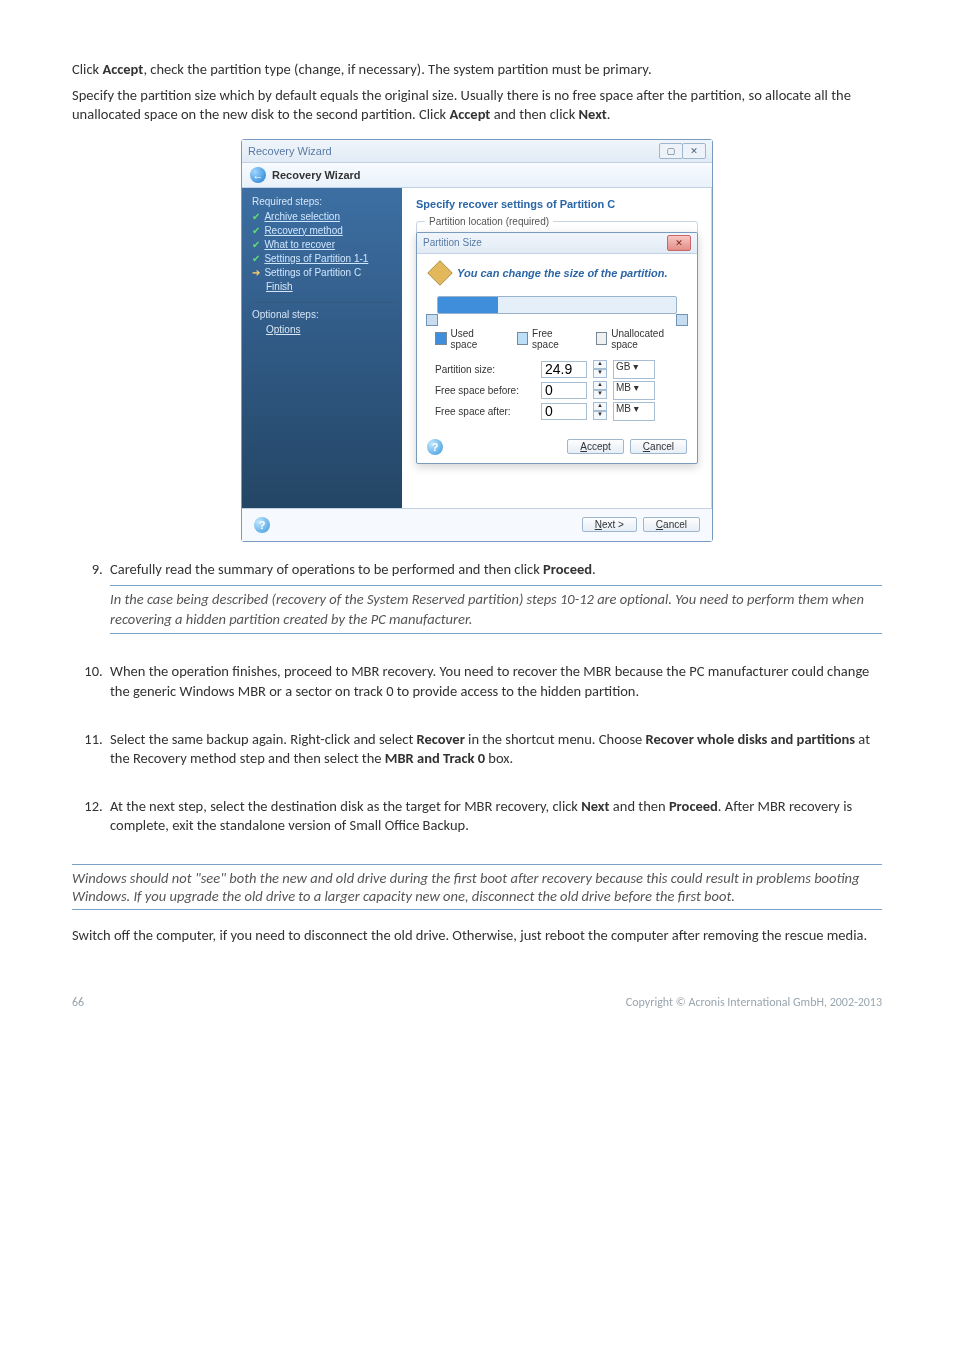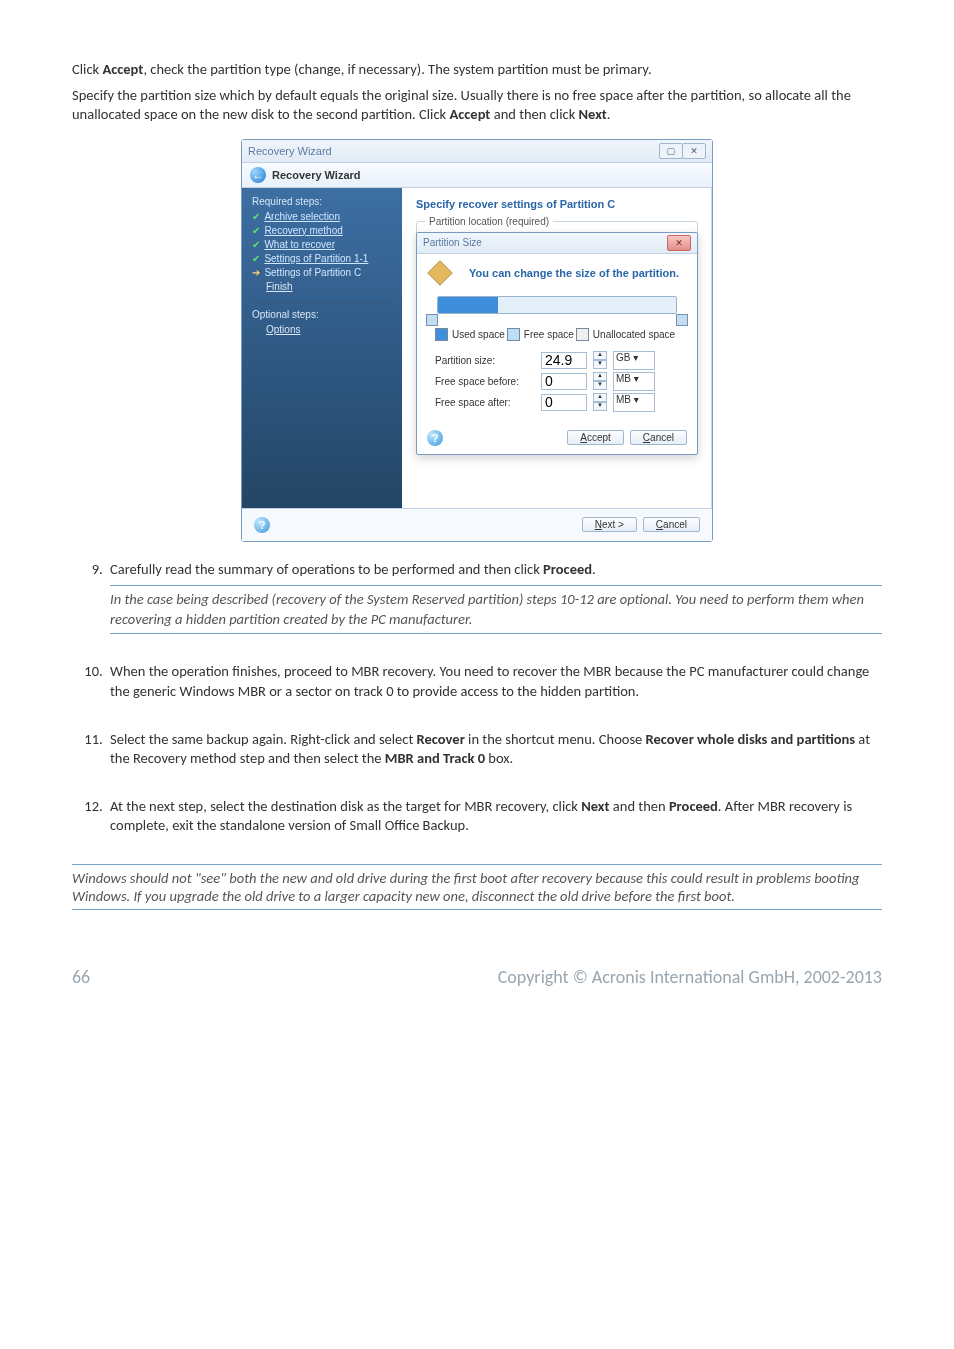--- a/index.html
+++ b/index.html
@@ -109,21 +109,21 @@
     border-bottom:1px solid #c1d1e3;
     color:#5a7aa5; font-size:10px;
   }
   .modal-close {
     width:22px;height:14px;border:1px solid #c66; border-radius:2px;
     background: linear-gradient(#f7c7c4,#e38e88);
     color:#7a1f16; font-size:9px;
     display:flex;align-items:center;justify-content:center;
   }
   .modal-body { padding: 10px 14px 10px 14px; }
-  .modal-msg { display:flex; align-items:center; gap:20px; color:#2a66a8; font-weight:bold; margin-bottom:14px; font-size:11px; }
+  .modal-msg { display:flex; align-items:center; gap:8px; color:#2a66a8; font-weight:bold; margin-bottom:14px; font-size:11px;font-style:italic; }
   .ruler-icon {
     width:16px;height:16px; display:inline-block;
     background: conic-gradient(#e2b85a 0 100%);
     transform: rotate(45deg); border:1px solid #b8923c;
   }
   .slider-track {
     position:relative; height:16px; margin: 0 6px 8px 6px;
     border:1px solid #9ab3cd; border-radius:2px;
     background: #e4effa;
     overflow:hidden;
@@ -131,21 +131,21 @@
   .slider-used {
     position:absolute; left:0; top:0; bottom:0; width:25%;
     background:#3f8edc;
   }
   .slider-handle {
     position:absolute; top:18px; width:10px;height:10px;
     background:#c8dcef; border:1px solid #6e94b9;
   }
   .slider-handle.left { left:-5px; }
   .slider-handle.right { right:-5px; }
-  .legend-row { display:flex; gap:2px; margin: 6px 0 10px 4px; font-size:10px; }
+  .legend-row { display:flex; gap:20px; margin: 6px 0 10px 4px; font-size:10px; }
   .lg { display:flex; align-items:center; gap:4px; }
   .sw { width:11px;height:11px;border:1px solid #789; }
   .sw.used { background:#3f8edc; }
   .sw.free { background:#bcdff8; }
   .sw.unalloc { background:#f0f0f0; }
   .field-row { display:flex; align-items:center; gap:6px; margin:2px 0 2px 4px; font-size:10px; }
   .field-row label { width:100px; }
   .numbox { width:38px; height:15px; border:1px solid #a6bdd4; font-size:14px; padding:0 3px; }
   .spin-btns { display:flex; flex-direction:column; }
   .spin-btns div { width:12px;height:7px;border:1px solid #a6bdd4;font-size:6px;line-height:5px;text-align:center;background:#f4f8fd; }
@@ -185,21 +185,21 @@
     border-bottom: 1px solid #7aa3c9;
     padding: 4px 0;
     margin: 6px 0 10px 0;
     font-style: italic;
     color:#555;
   }
   .note-outer { margin: 12px 0 16px 0; }
   .footer {
     display:flex; justify-content:space-between;
     padding: 0 72px 40px 72px;
-    color:#9aa6af; font-size:18px;
+    color:#9aa6af; font-size:12px;
   }
 </style>
 </head>
 <body>
 
 <div class="page">
 
   <p class="intro">
     <span>Click </span><span class="bold">Accept</span><span>, check the partition type (change, if necessary). The system partition must be primary.</span>
   </p>
@@ -350,19 +350,20 @@
     <li>
       <span>Select the same backup again. Right-click and select </span><span class="bold">Recover</span><span> in the shortcut menu. Choose </span><span class="bold">Recover whole disks and partitions</span><span> at the Recovery method step and then select the </span><span class="bold">MBR and Track 0</span><span> box.</span>
     </li>
     <li>
       <span>At the next step, select the destination disk as the target for MBR recovery, click </span><span class="bold">Next</span><span> and then </span><span class="bold">Proceed</span><span>. After MBR recovery is complete, exit the standalone version of Small Office Backup.</span>
     </li>
   </ol>
 
   <div class="note-block note-outer">Windows should not "see" both the new and old drive during the first boot after recovery because this could result in problems booting Windows. If you upgrade the old drive to a larger capacity new one, disconnect the old drive before the first boot.</div>
 
+  <p>Switch off the computer, if you need to disconnect the old drive. Otherwise, just reboot the computer after removing the rescue media.</p>
 
 </div>
 
 <div class="footer">
   <span>66</span>
   <span>Copyright © Acronis International GmbH, 2002-2013</span>
 </div>
 
 </body></html>

